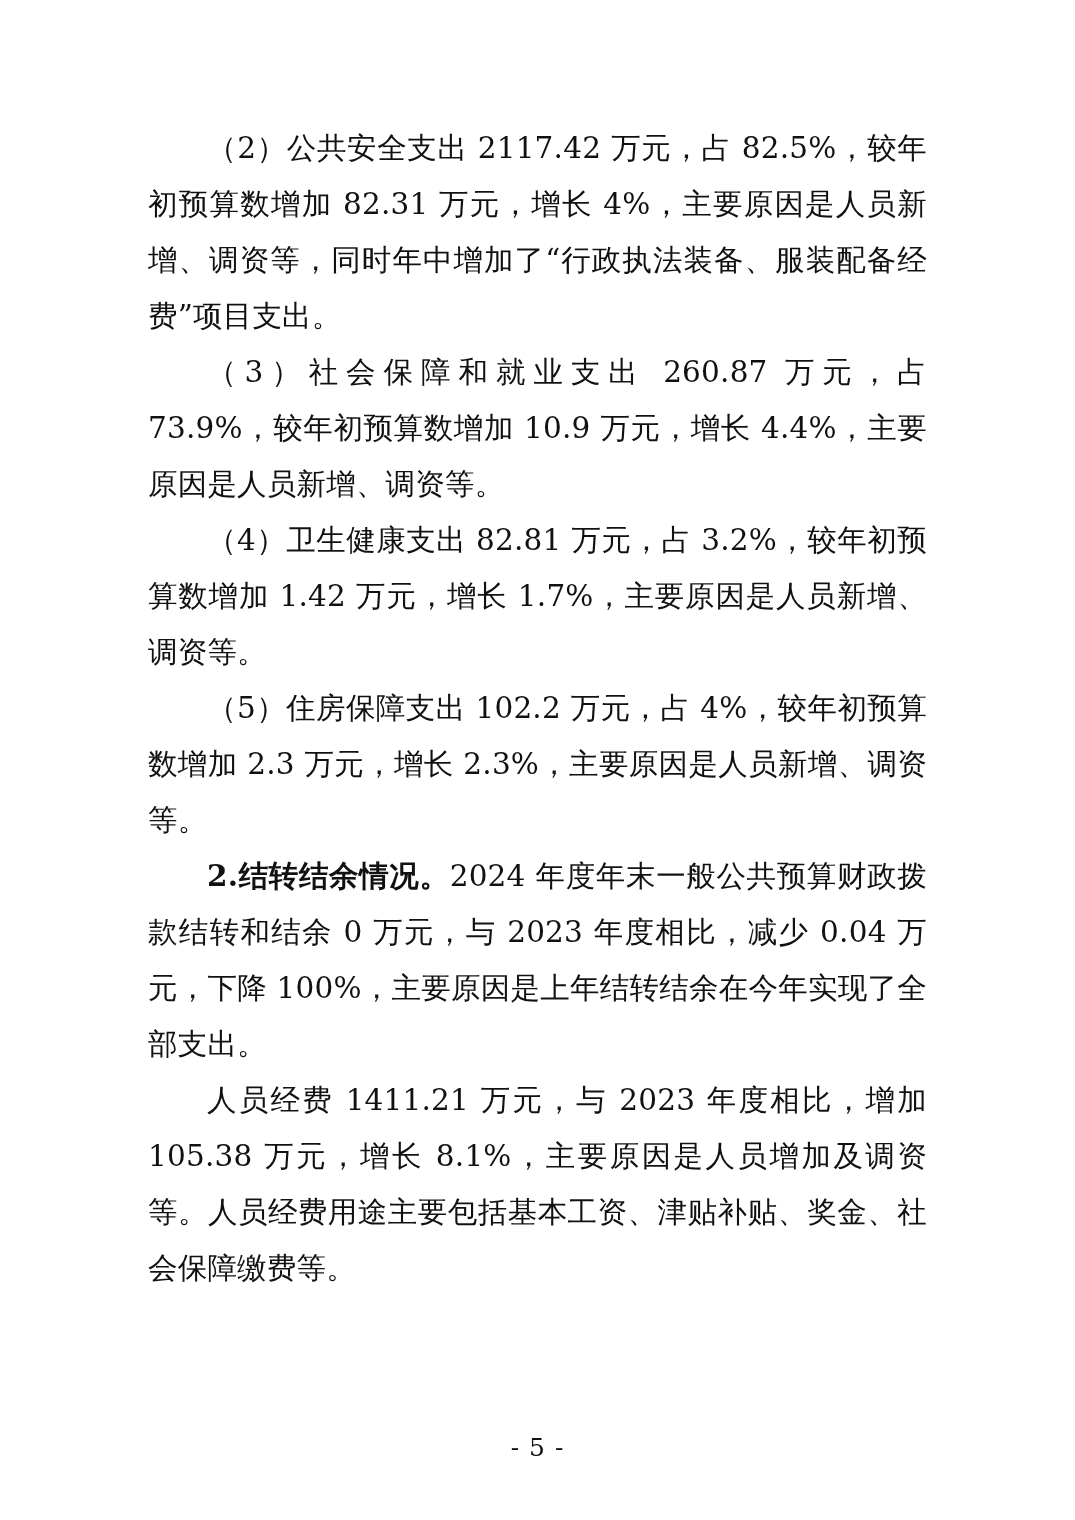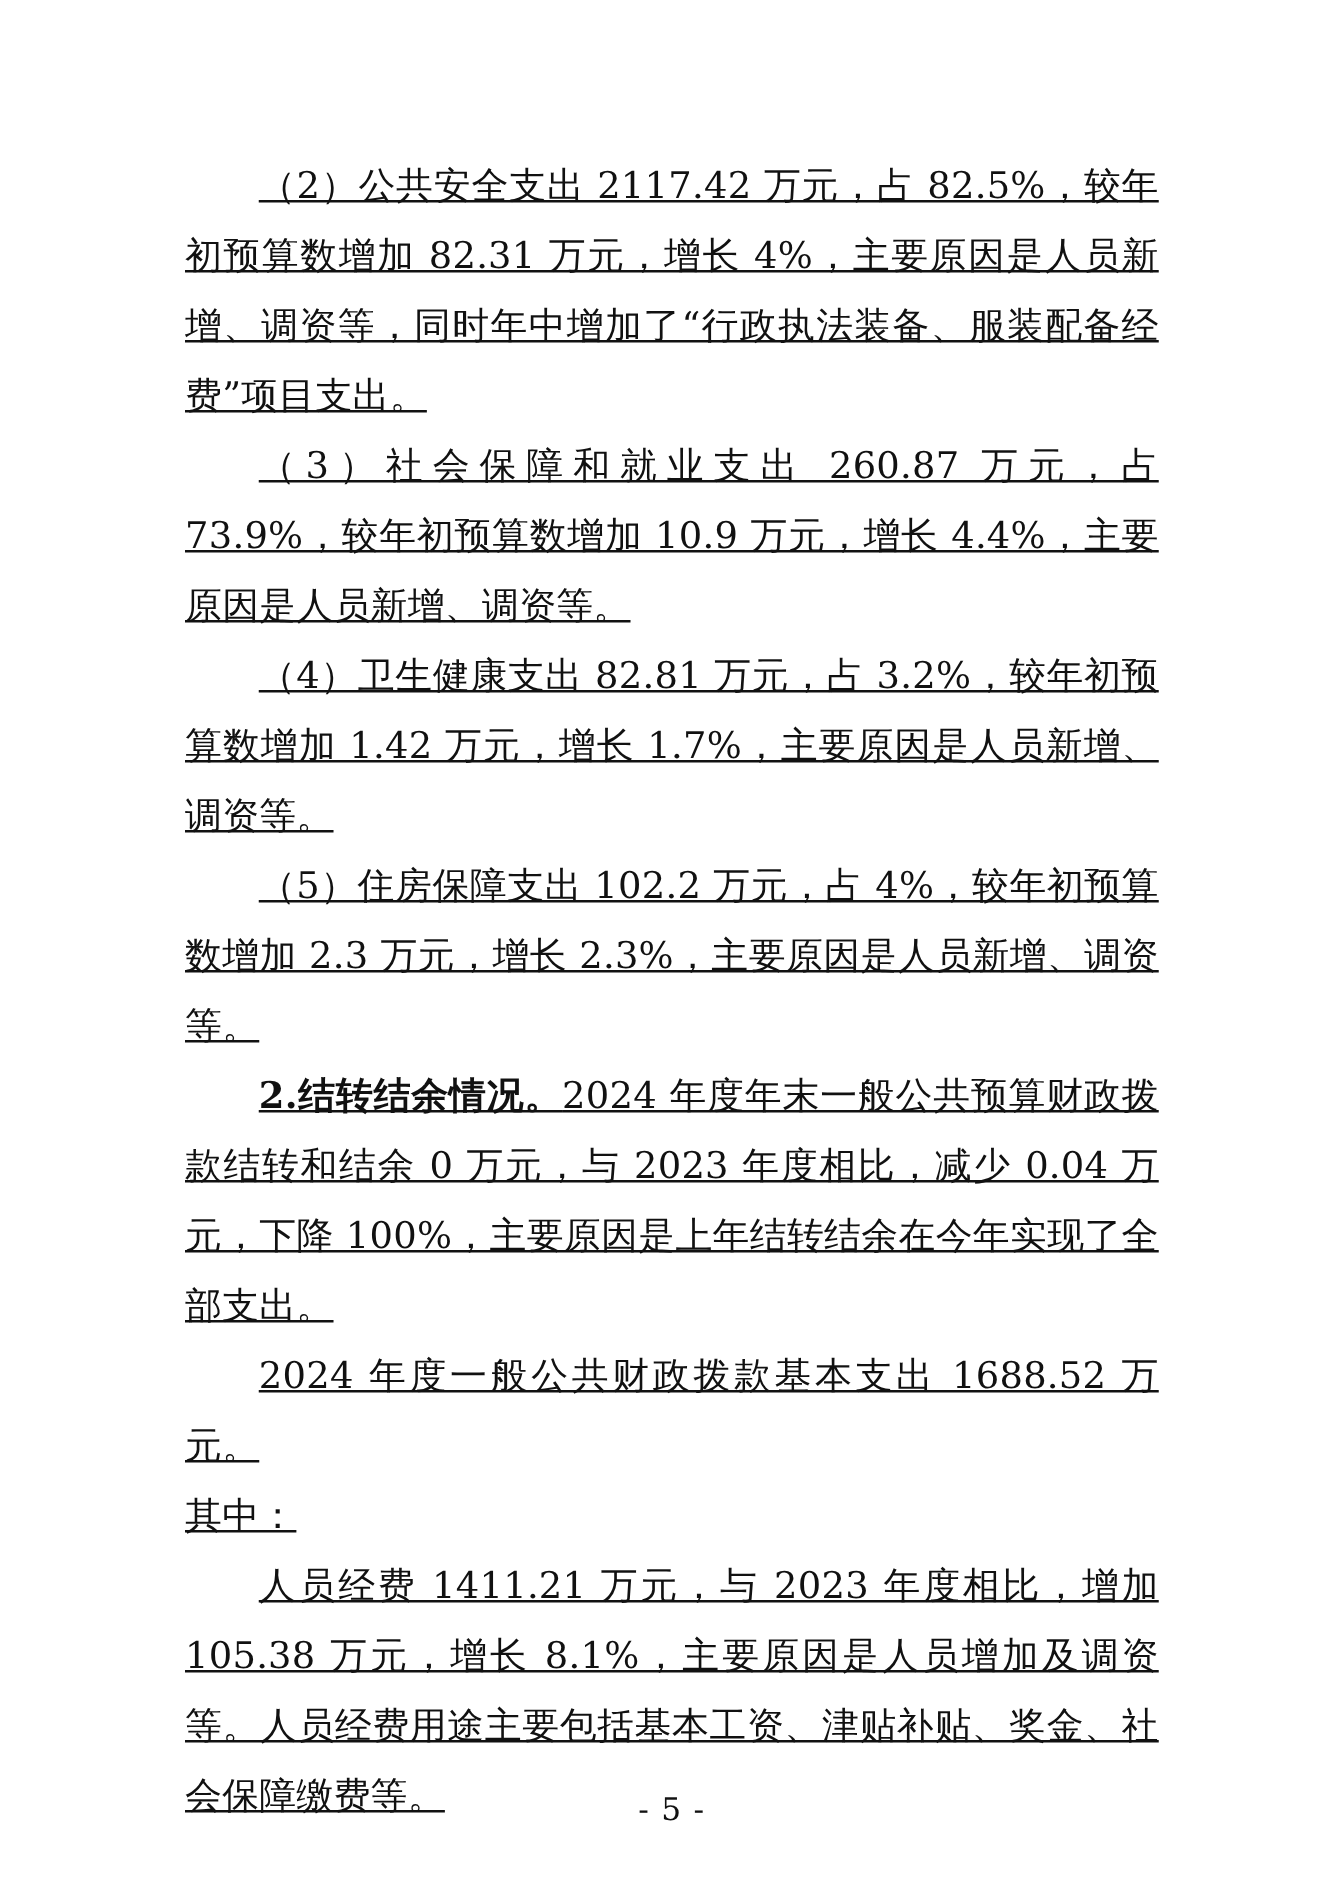--- a/index.html
+++ b/index.html
@@ -27,21 +27,20 @@
   .doc-body {
     font-size: 29.5px;
     line-height: 56px;
     text-align: justify;
     text-justify: inter-ideograph;
     letter-spacing: 0.2px;
   }
   p {
     margin: 0;
     text-indent: 2em;
-    text-decoration: underline;
   }
   .bold {
     font-weight: bold;
   }
   .heading {
     font-weight: bold;
     text-indent: 2em;
     margin: 0;
   }
   .footer {
@@ -68,22 +67,19 @@
 
     <p>（4）卫生健康支出 82.81 万元，占 3.2%，较年初预算数增加 1.42 万元，增长 1.7%，主要原因是人员新增、调资等。</p>
 
     <p>（5）住房保障支出 102.2 万元，占 4%，较年初预算数增加 2.3 万元，增长 2.3%，主要原因是人员新增、调资等。</p>
 
     <p>
       <span class="bold">2.结转结余情况。</span><span>2024 年度年末一般公共预算财政拨款结转和结余 0 万元，与 2023 年度相比，减少 0.04 万元，下降 100%，主要原因是上年结转结余在今年实现了全部支出。</span>
     </p>
 
 
-    <p>
-      <span>2024 年度一般公共财政拨款基本支出 1688.52 万元。</span><br><span class="noindent">其中：</span>
-    </p>
 
     <p>人员经费 1411.21 万元，与 2023 年度相比，增加 105.38 万元，增长 8.1%，主要原因是人员增加及调资等。人员经费用途主要包括基本工资、津贴补贴、奖金、社会保障缴费等。</p>
 
   </div>
 
   <div class="footer">- 5 -</div>
 </div>
 
 </body></html>

